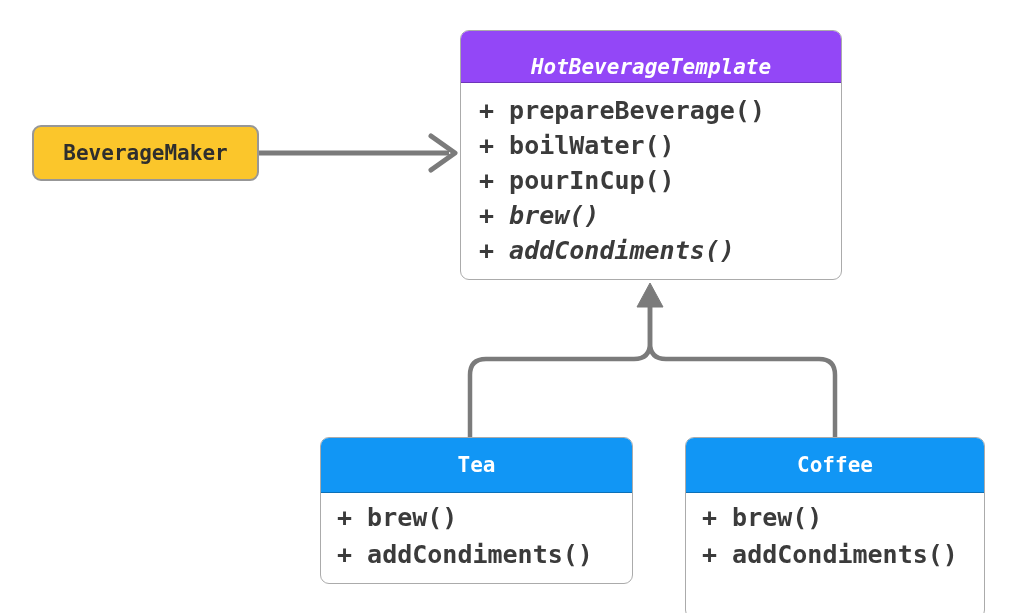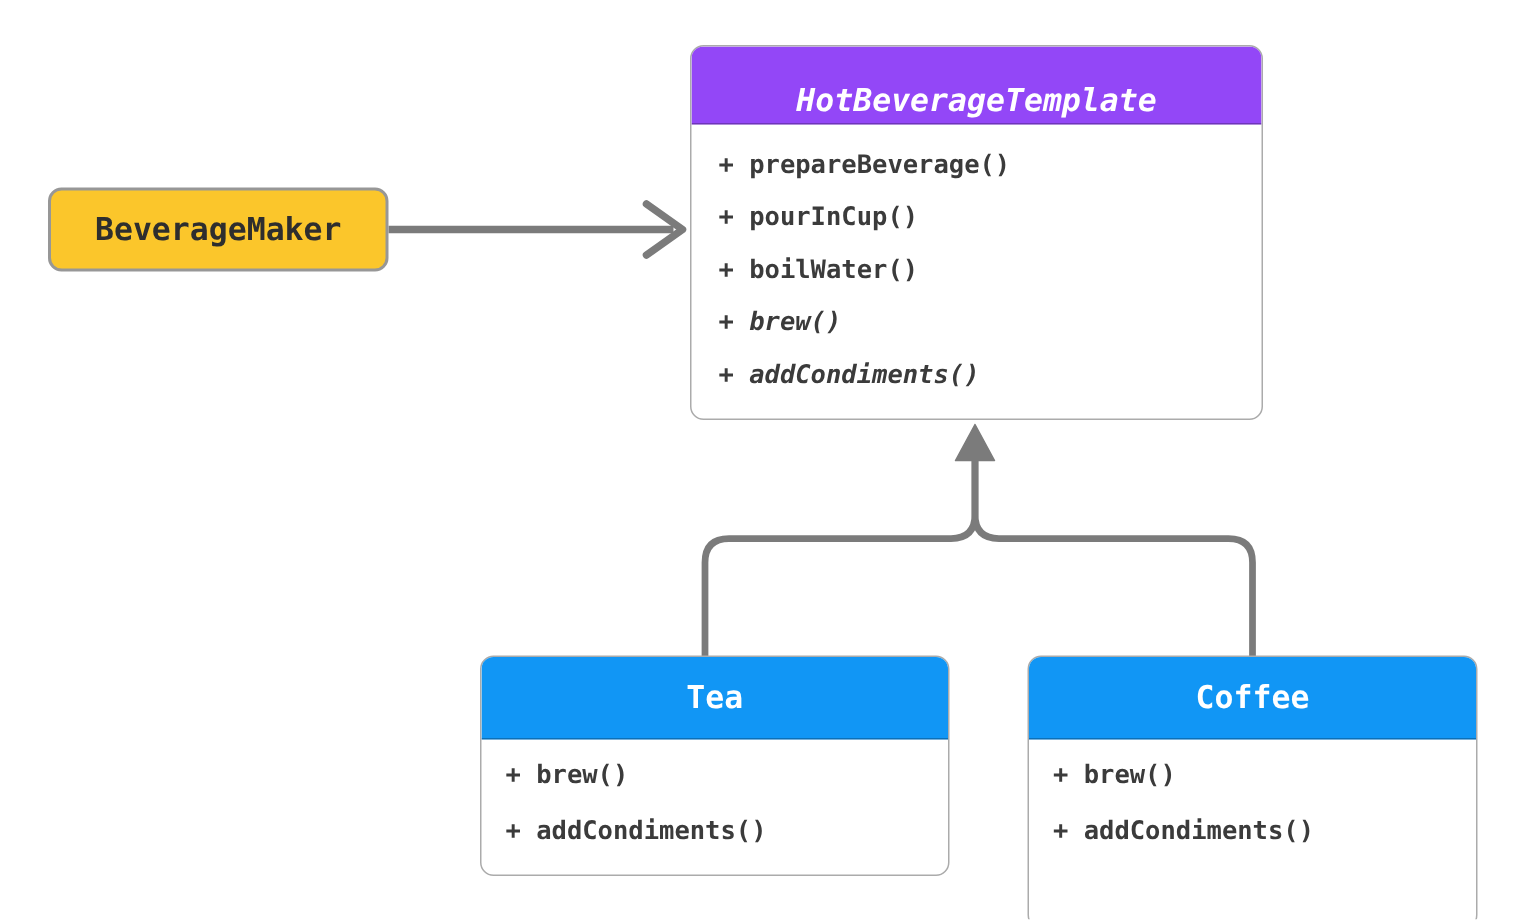--- a/index.html
+++ b/index.html
@@ -44,21 +44,21 @@
     font-size: 21px;
     border-bottom: 1px solid rgba(0,0,0,0.25);
   }
   .hdr-purple { background: var(--purple); height: 51px; }
   .hdr-blue   { background: var(--blue);   height: 54px; }
   .title-italic { font-style: italic; margin-top: 20px; }
 
   .classbody { padding: 10px 0 6px 18px; }
   .method {
     font-weight: bold;
-    font-size: 17px;
+    font-size: 25px;
     color: var(--ink);
     white-space: pre;
   }
   .tmpl-method { line-height: 35px; }
   .sub-method  { line-height: 37px; }
   .method-abstract { font-style: italic; }
 
   .box-template { left: 460px; top: 30px;  width: 382px; height: 250px; }
   .box-tea      { left: 320px; top: 437px; width: 313px; height: 147px; }
   .box-coffee   { left: 685px; top: 437px; width: 300px; height: 182px; }
@@ -101,22 +101,22 @@
   <div class="actorbox">
     <span>BeverageMaker</span>
   </div>
 
   <div class="classbox box-template">
     <div class="hdr hdr-purple">
       <span class="title-italic">HotBeverageTemplate</span>
     </div>
     <div class="classbody">
       <div class="method tmpl-method">+ prepareBeverage()</div>
+      <div class="method tmpl-method">+ boilWater()</div>
       <div class="method tmpl-method">+ pourInCup()</div>
-      <div class="method tmpl-method">+ boilWater()</div>
       <div class="method tmpl-method method-abstract">+ brew()</div>
       <div class="method tmpl-method method-abstract">+ addCondiments()</div>
     </div>
   </div>
 
   <div class="classbox box-tea">
     <div class="hdr hdr-blue">
       <span>Tea</span>
     </div>
     <div class="classbody">

